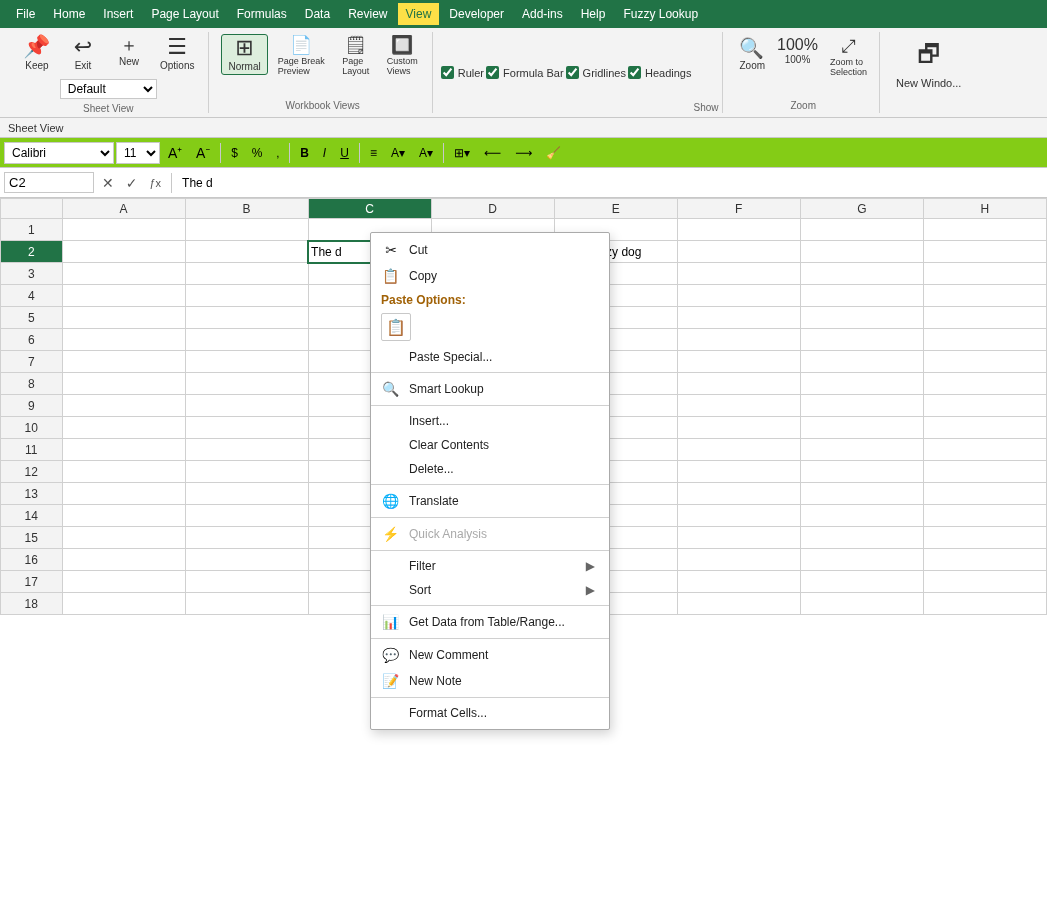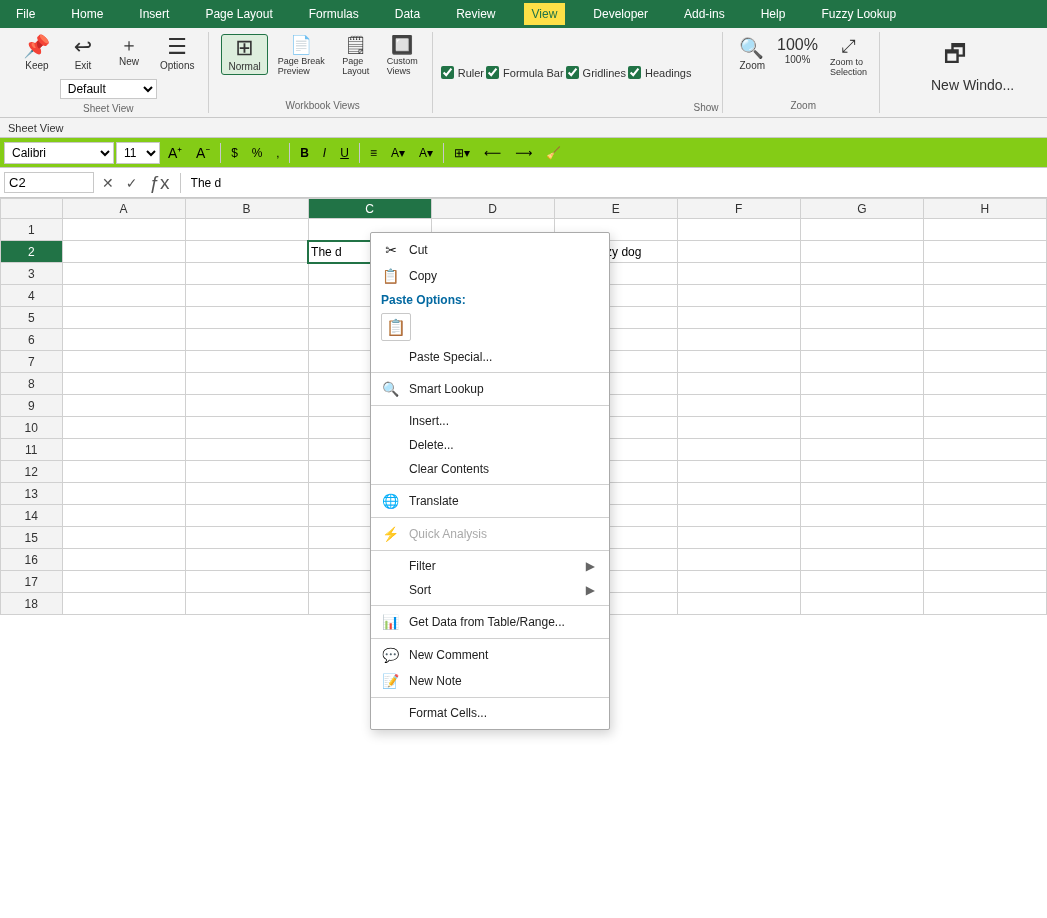--- a/index.html
+++ b/index.html
@@ -1,17 +1,17 @@
 <!DOCTYPE html>
 <html><head>
   <meta charset="utf-8">
   <style>
     * { margin: 0; padding: 0; box-sizing: border-box; }
     body { font-family: 'Segoe UI', Arial, sans-serif; font-size: 12px; background: #fff; width: 1047px; height: 918px; overflow: hidden; user-select: none; }
-    .menu-bar { display: flex; align-items: center; background: #217346; color: #fff; height: 28px; padding: 0 8px; gap: 20px; }
+    .menu-bar { display: flex; align-items: center; background: #217346; color: #fff; height: 28px; padding: 0 8px; gap: 2px; }
     .menu-item { padding: 4px 8px; cursor: pointer; font-size: 12px; color: #fff; }
     .menu-item.active { background: #fde047; color: #217346; }
 
     .ribbon-content { background: #f3f3f3; border-bottom: 1px solid #c8c8c8; display: flex; align-items: stretch; padding: 4px 8px; gap: 4px; height: 90px; }
     .ribbon-group { display: flex; flex-direction: column; align-items: center; justify-content: flex-start; padding: 2px 8px; border-right: 1px solid #d0d0d0; gap: 2px; min-width: 50px; }
     .ribbon-group:last-child { border-right: none; }
     .ribbon-group-label { font-size: 10px; color: #666; margin-top: auto; padding-top: 2px; white-space: nowrap; }
     .ribbon-btn { display: flex; flex-direction: column; align-items: center; padding: 2px 6px; cursor: pointer; border-radius: 3px; font-size: 10px; color: #333; min-width: 42px; }
     .ribbon-btn .icon { font-size: 22px; line-height: 1; margin-bottom: 2px; }
     .ribbon-btn.active { background: #ddeedd; border: 1px solid #217346; }
@@ -51,21 +51,21 @@
     td.cell.active { border: 2px solid #217346; }
 
     
     .context-menu { position: absolute; background: #fff; border: 1px solid #aaa; box-shadow: 2px 4px 12px rgba(0,0,0,0.18); min-width: 240px; z-index: 100; border-radius: 2px; padding: 4px 0; }
     .ctx-item { display: flex; align-items: center; padding: 5px 14px 5px 10px; cursor: pointer; font-size: 12px; color: #222; gap: 8px; }
     .ctx-item.disabled { color: #aaa; cursor: default; }
     .ctx-icon { width: 20px; text-align: center; font-size: 14px; flex-shrink: 0; }
     .ctx-label { flex: 1; }
     .ctx-arrow { color: #666; font-size: 12px; }
     .ctx-sep { height: 1px; background: #d0d0d0; margin: 3px 0; }
-    .ctx-section-label { font-weight: bold; padding: 4px 10px 2px 10px; font-size: 12px; color: #0369a1; }
+    .ctx-section-label { font-weight: bold; padding: 4px 10px 2px 10px; font-size: 12px; color: #a16207; }
     .paste-icons { display: flex; gap: 6px; padding: 4px 10px; }
     .paste-icon-btn { width: 30px; height: 28px; border: 1px solid #c8c8c8; display: flex; align-items: center; justify-content: center; cursor: pointer; border-radius: 2px; font-size: 16px; }
   </style>
 </head>
 <body>
 
 <div class="menu-bar">
   <span class="menu-item">File</span>
   <span class="menu-item">Home</span>
   <span class="menu-item">Insert</span>
@@ -164,21 +164,21 @@
         <span class="icon" style="font-size:18px;">⤢</span>
         <span style="font-size:9px;">Zoom to<br>Selection</span>
       </div>
     </div>
     <div class="ribbon-group-label">Zoom</div>
   </div>
 
   <div class="ribbon-group">
     <div class="zoom-btn">
       <span class="icon" style="font-size:24px;">🗗</span>
-      <span style="font-size:14px;margin-left:35px;">New Windo...</span>
+      <span style="font-size:11px;">New Windo...</span>
     </div>
   </div>
 </div>
 
 <div class="sheet-view-bar">
   <span>Sheet View</span>
 </div>
 
 <div class="format-bar">
   <select class="format-select" style="width:110px;">
@@ -206,21 +206,21 @@
   <button class="format-btn">⟵</button>
   <button class="format-btn">⟶</button>
   <button class="format-btn">🧹</button>
 </div>
 
 <div class="formula-bar">
   <input class="name-box" type="text" value="C2" style="">
   <div class="formula-bar-icons">
     <span>✕</span>
     <span>✓</span>
-    <span style="font-size:19px;">ƒx</span>
+    <span style="font-size:11px;">ƒx</span>
   </div>
   <div class="sep"></div>
   <input class="formula-input" type="text" value="The d" style="">
 </div>
 
 <div class="spreadsheet">
   <div class="sheet-table-wrap">
     <table class="sheet-table">
       <thead>
         <tr>
@@ -468,25 +468,25 @@
   </div>
 
   <div class="ctx-sep"></div>
 
   <div class="ctx-item">
     <span class="ctx-icon"></span>
     <span class="ctx-label">Insert...</span>
   </div>
   <div class="ctx-item">
     <span class="ctx-icon"></span>
+    <span class="ctx-label">Clear Contents</span>
+  </div>
+  <div class="ctx-item">
+    <span class="ctx-icon"></span>
     <span class="ctx-label">Delete...</span>
-  </div>
-  <div class="ctx-item">
-    <span class="ctx-icon"></span>
-    <span class="ctx-label">Clear Contents</span>
   </div>
 
   <div class="ctx-sep"></div>
 
   <div class="ctx-item">
     <span class="ctx-icon">🌐</span>
     <span class="ctx-label">Translate</span>
   </div>
 
   <div class="ctx-sep"></div>

